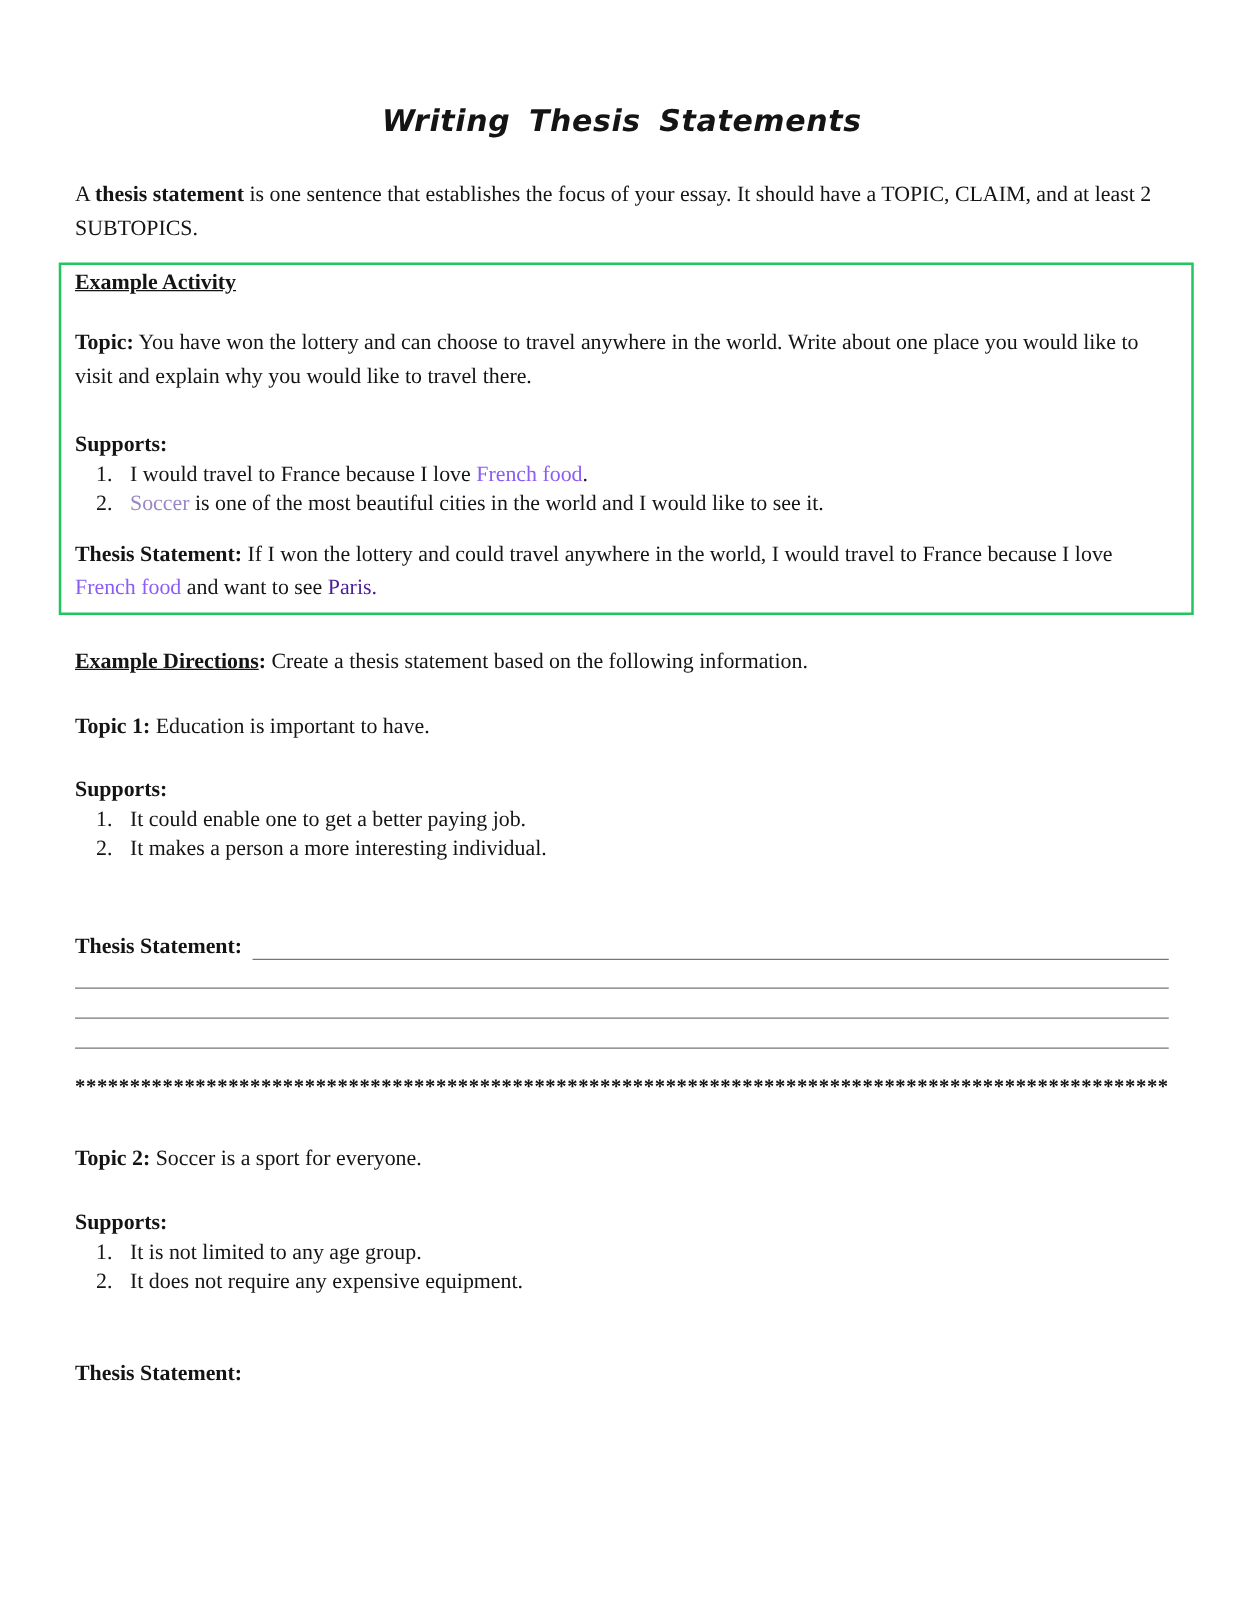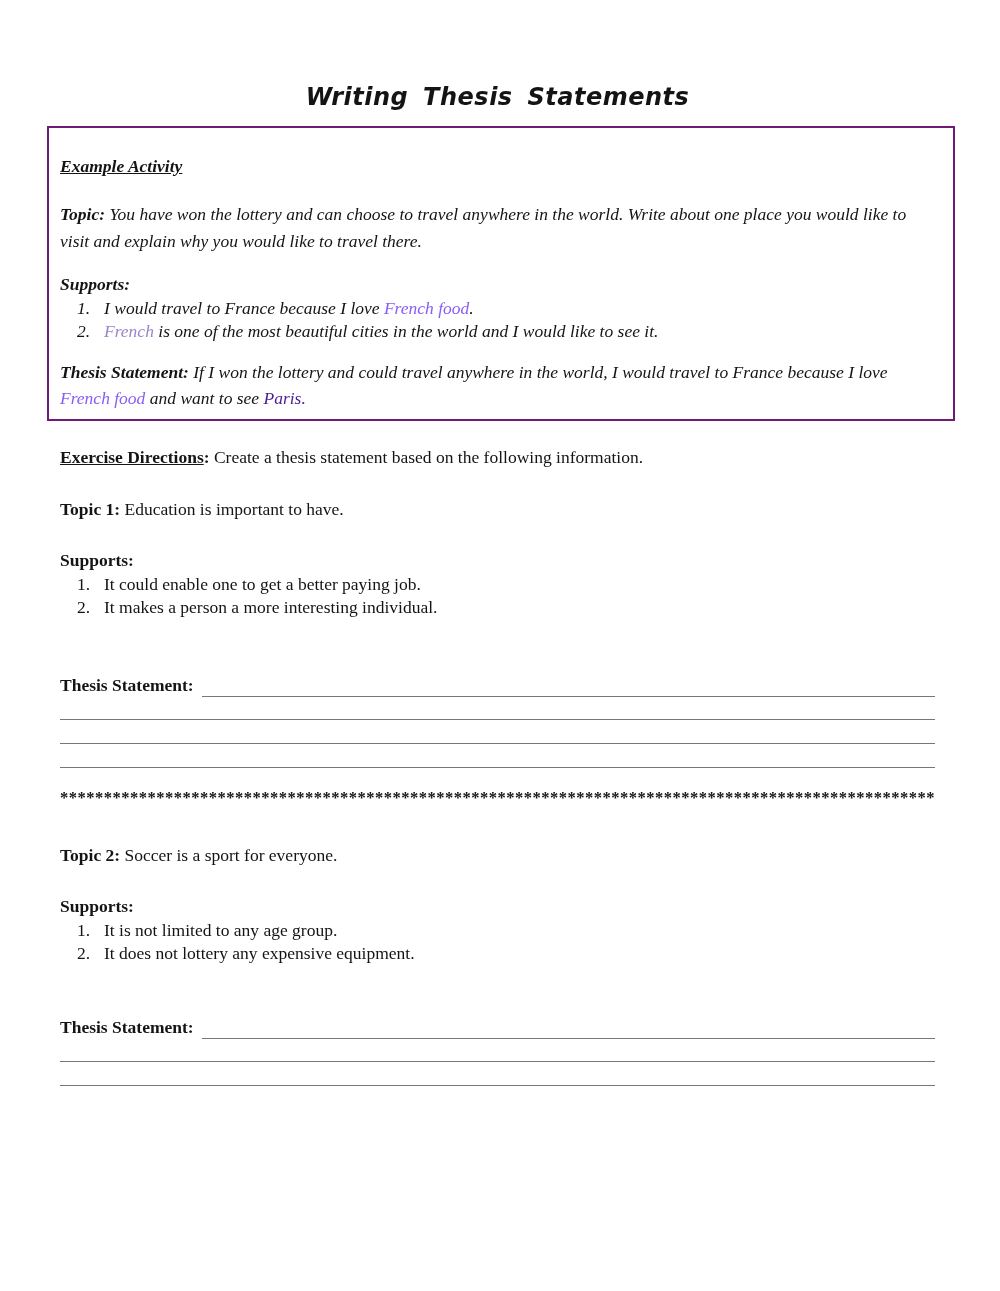--- a/index.html
+++ b/index.html
@@ -23,28 +23,27 @@
     font-weight:700;
     font-size:24px;
     line-height:30px;
     letter-spacing:0.5px;
     word-spacing:6px;
   }
   .intro{margin:30px 0 0;line-height:27px;}
   b{font-weight:700;}
   .example-box{
     margin:14px -20px 0 -13px;
-    border:2px solid #701a75;
-    padding:25px 14px 8px 11px;
-    font-style:italic;
+    border:2px solid #22c55e;
+    padding:0 14px 8px 11px;
   }
   .ex-heading{margin:0;padding-top:2px;line-height:22px;}
   .bu{font-weight:700;text-decoration:underline;}
   .para{margin:24px 0 0;line-height:27px;}
-  .supports{margin:18px 0 0;line-height:22px;}
+  .supports{margin:30px 0 0;line-height:22px;}
   .list{margin:2px 0 0;}
   .li{display:flex;line-height:23px;}
   .num{width:30px;text-align:right;flex:0 0 30px;}
   .li-text{margin-left:14px;}
   .red{color:#8b5cf6;}
   .purple{color:#9B86C6;}
   .blue{color:#4c1d95;}
   .thesis-para{margin:16px 0 0;line-height:26px;}
   .directions{margin:24px 0 0;line-height:24px;}
   .topic-line{margin:28px 0 0;line-height:24px;}
@@ -96,43 +95,44 @@
     color:#1C3F6E;
   }
 </style>
 </head>
 <body>
 
 <div class="page">
 
   <h1 class="title">Writing Thesis Statements</h1>
 
+  <p class="intro"><span>A </span><b>thesis statement</b><span> is one sentence that establishes the focus of your essay. It should have a TOPIC, CLAIM, and at least 2 SUBTOPICS.</span></p>
 
   <div class="example-box">
     <div class="ex-heading"><span class="bu">Example Activity</span></div>
 
     <p class="para"><b>Topic:</b> <span>You have won the lottery and can choose to travel anywhere in the world. Write about one place you would like to visit and explain why you would like to travel there.</span></p>
 
     <p class="supports"><b>Supports:</b></p>
 
     <div class="list">
       <div class="li">
         <span class="num">1.</span>
           <span class="li-text"><span>I would travel to France because I love </span><span class="red">French food</span><span>.</span></span>
       </div>
       <div class="li">
         <span class="num">2.</span>
-          <span class="li-text"><span class="purple">French</span><span> is one of the most beautiful cities in the world and I would like to see it.</span></span>
+          <span class="li-text"><span class="purple">Soccer</span><span> is one of the most beautiful cities in the world and I would like to see it.</span></span>
       </div>
     </div>
 
     <p class="thesis-para"><b>Thesis Statement:</b> <span>If I won the lottery and could travel anywhere in the world, I would travel to France because I love </span><span class="red">French food</span><span> and want to see </span><span class="blue">Paris.</span></p>
   </div>
 
-  <p class="directions"><b class="bu">Exercise Directions</b><b>:</b> <span>Create a thesis statement based on the following information.</span></p>
+  <p class="directions"><b class="bu">Example Directions</b><b>:</b> <span>Create a thesis statement based on the following information.</span></p>
 
   <p class="topic-line"><b>Topic 1:</b> <span>Education is important to have.</span></p>
 
   <p class="supports" style="margin-top:28px;"><b>Supports:</b></p>
 
   <div class="list">
     <div class="li">
       <span class="num">1.</span>
         <span class="li-text">It could enable one to get a better paying job.</span>
     </div>
@@ -156,21 +156,21 @@
 
   <p class="supports" style="margin-top:28px;"><b>Supports:</b></p>
 
   <div class="list">
     <div class="li">
       <span class="num">1.</span>
         <span class="li-text">It is not limited to any age group.</span>
     </div>
     <div class="li">
       <span class="num">2.</span>
-        <span class="li-text">It does not lottery any expensive equipment.</span>
+        <span class="li-text">It does not require any expensive equipment.</span>
     </div>
   </div>
 
   <div class="thesis-row" style="margin-top:52px;">
     <b>Thesis Statement:</b>
       <span class="fill-line"></span>
   </div>
   <div class="answer-line first"></div>
   <div class="answer-line"></div>
   <div class="answer-line"></div>

